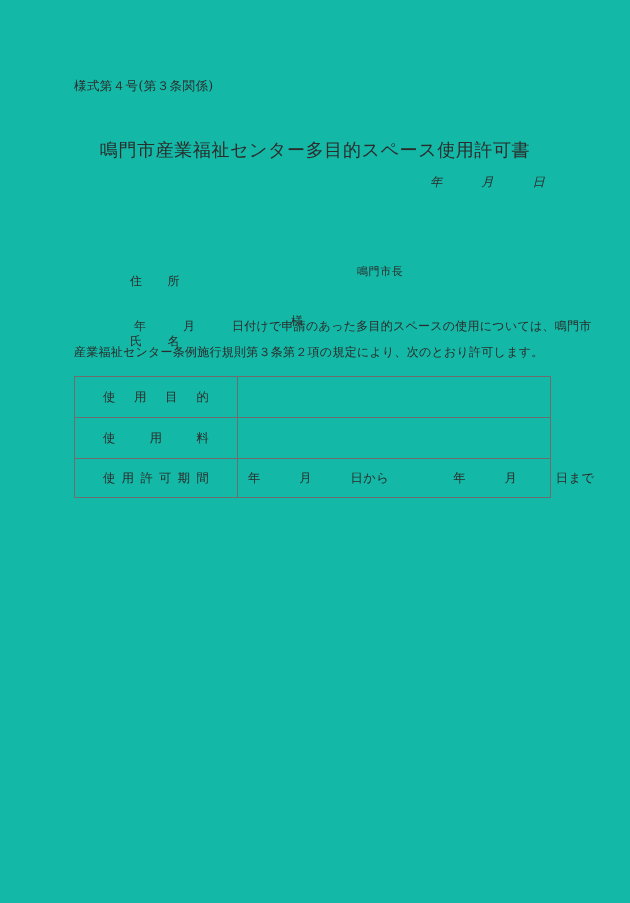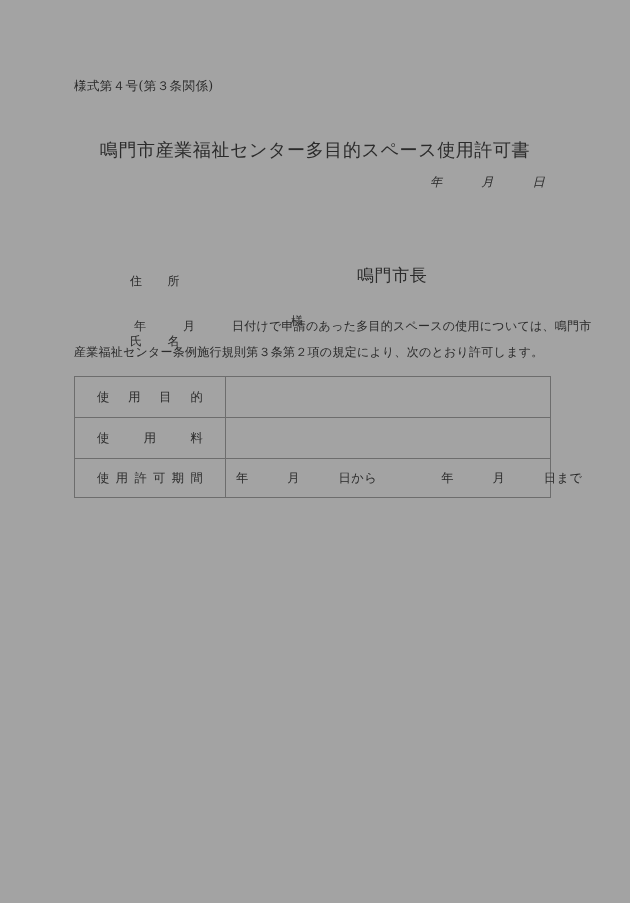--- a/index.html
+++ b/index.html
@@ -11,21 +11,21 @@
     width: 630px;
     height: 903px;
     position: relative;
     font-family: "DejaVu Serif", "Liberation Serif", serif;
     color: #2b2b2b;
     -webkit-font-smoothing: antialiased;
   }
   .page {
     position: absolute;
     inset: 0;
-    background: #a3a3a3;
+    background: #14b8a6;
   }
 
   
   .form-no {
     position: absolute;
     left: 74px;
     top: 78px;
     font-size: 12.5px;
     letter-spacing: 0.4px;
     white-space: nowrap;
@@ -73,21 +73,21 @@
     position: absolute;
     left: 187px;
     top: 0;
   }
 
   
   .issuer {
     position: absolute;
     left: 357px;
     top: 264px;
-    font-size: 17px;
+    font-size: 11px;
     letter-spacing: 0.6px;
     white-space: nowrap;
   }
 
   
   .body-text {
     position: absolute;
     left: 74px;
     top: 313px;
     width: 482px;
@@ -114,21 +114,21 @@
   }
   .permit-table td {
     border: 1px solid #6d6d6d;
     padding: 0;
     vertical-align: middle;
   }
   .permit-table td.label {
     width: 106px;
     text-align: justify;
     text-align-last: justify;
-    padding: 0 22px;
+    padding: 0 28px;
     white-space: nowrap;
     letter-spacing: 0.2px;
   }
   .permit-table td.value {
     padding: 0 10px;
     white-space: pre;
   }
   .row-purpose td { height: 40px; }
   .row-fee td { height: 40px; }
   .row-period td { height: 38px; }

